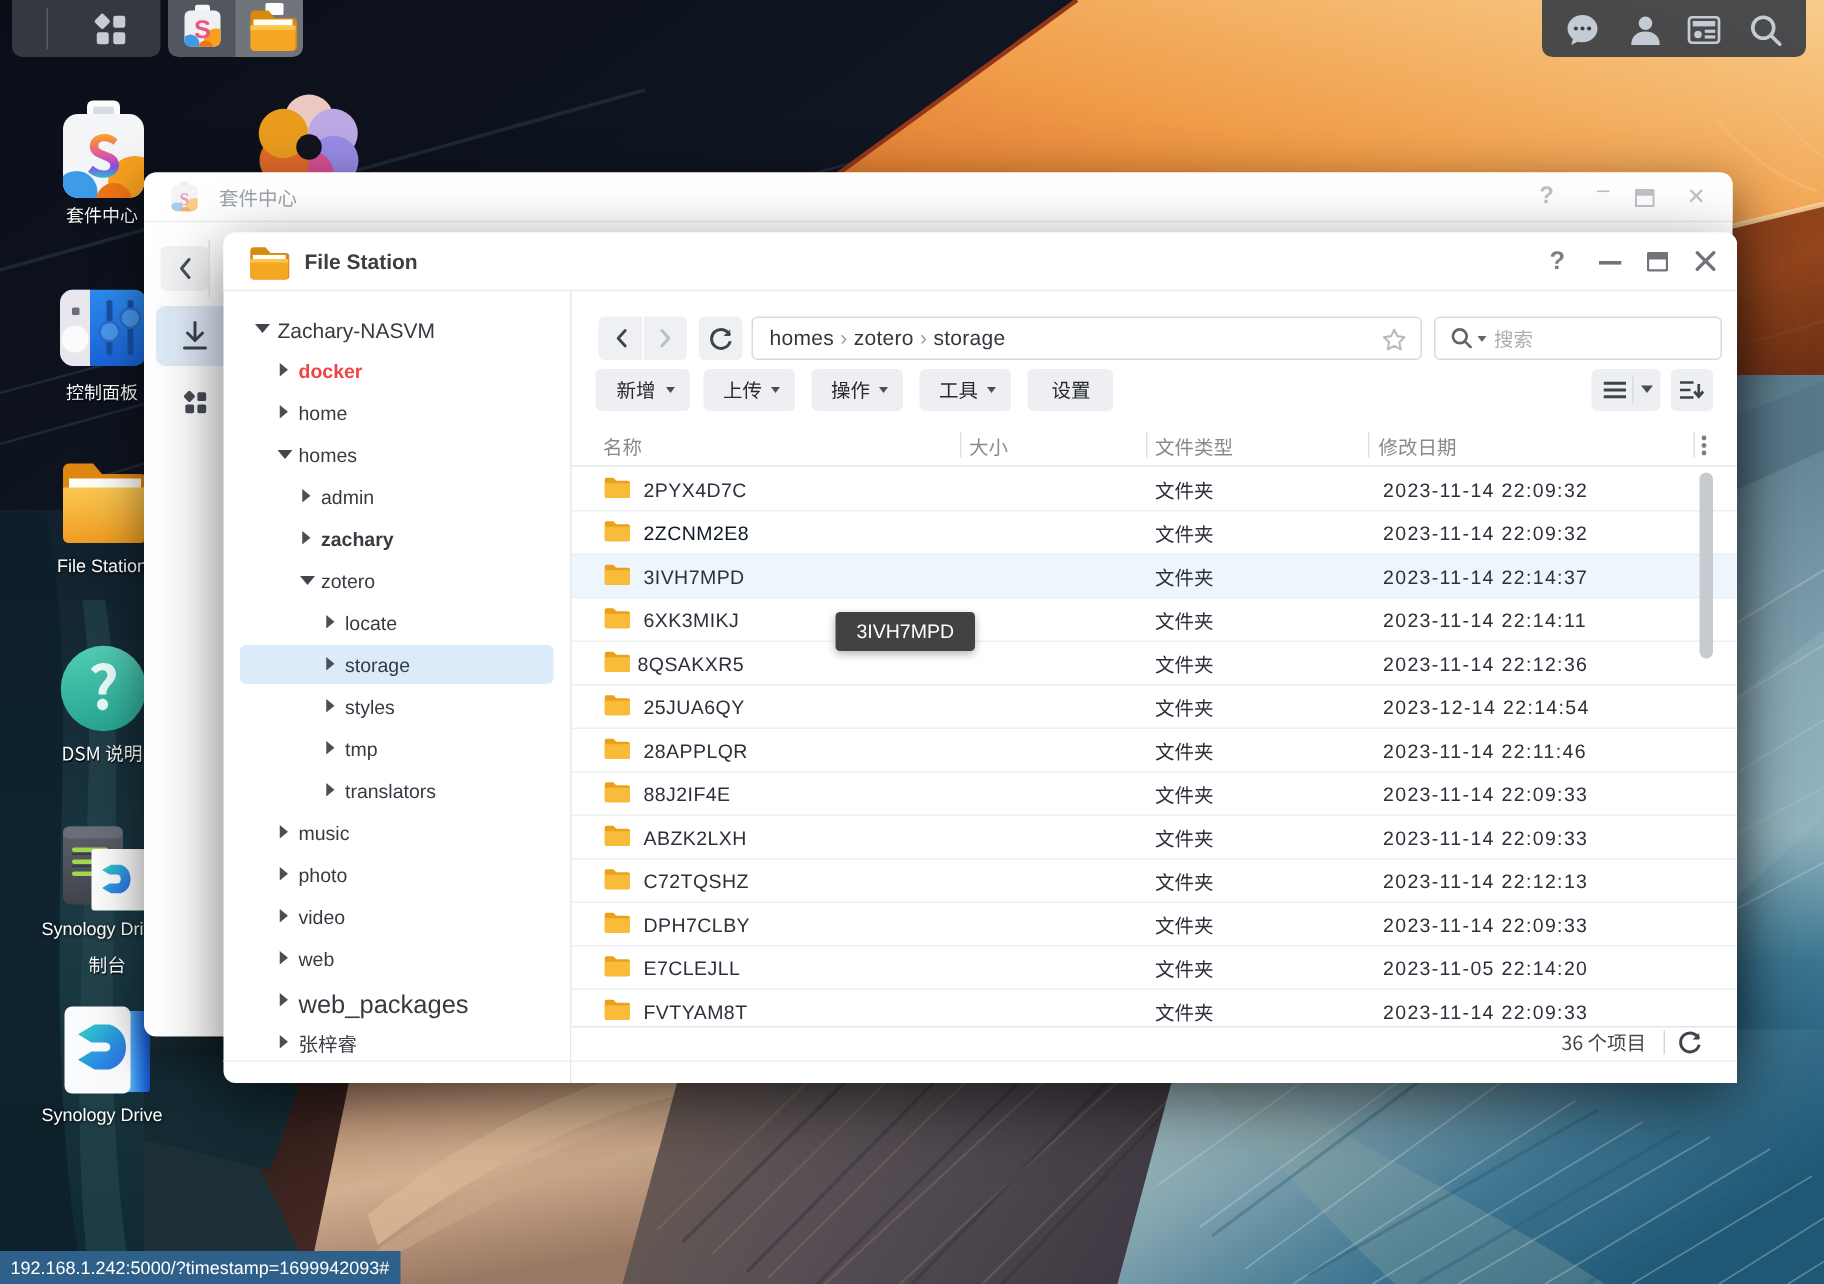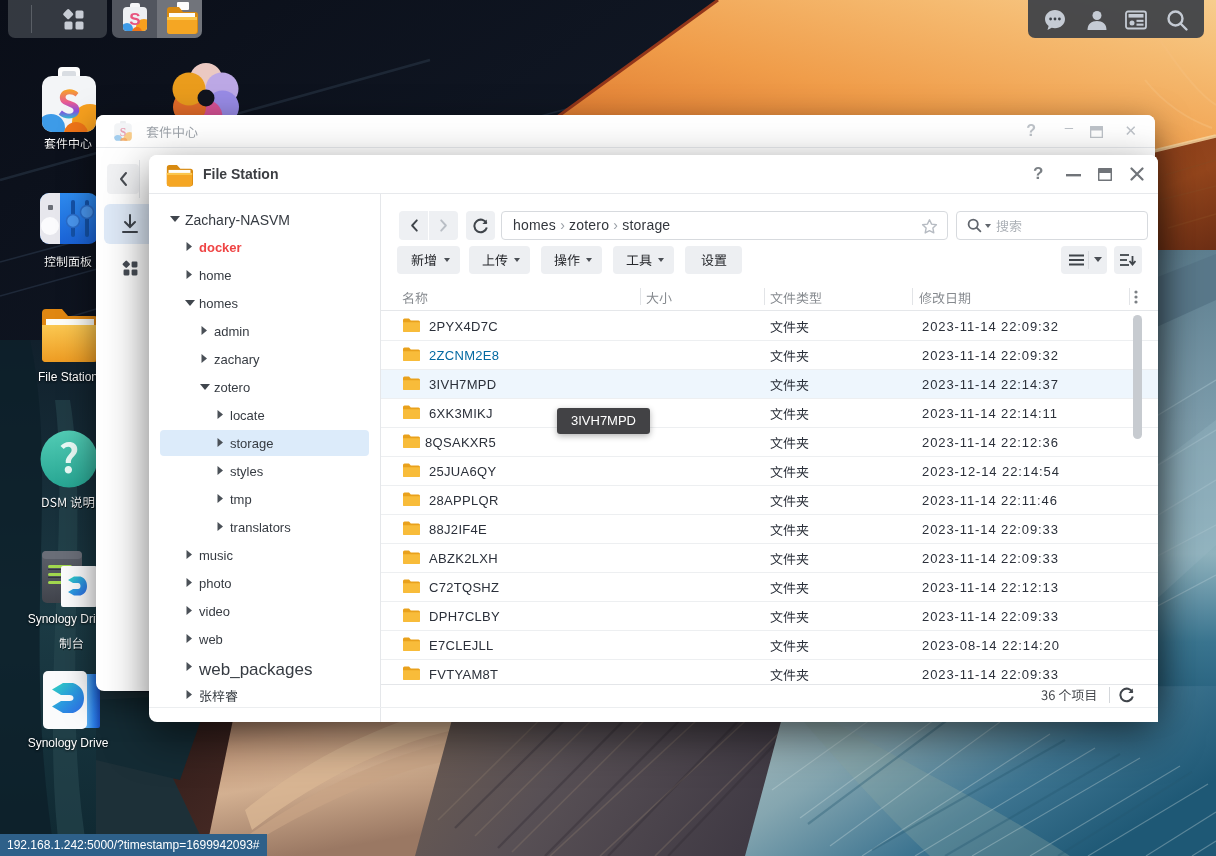--- a/index.html
+++ b/index.html
@@ -429,21 +429,21 @@
       <path d="M0,1 L10,1 L5,7 Z" fill="#40464d"></path>
     </svg>
     <div class="abs" style="left:50px;top:141px;font-size:13px;font-weight:normal;color:#363b42">homes</div>
     <svg class="abs" style="left:52px;top:171px" width="6" height="9" viewBox="0 0 6 9">
       <path d="M0.5,0 L6,4.5 L0.5,9 Z" fill="#4a5057"></path>
     </svg>
     <div class="abs" style="left:65px;top:169px;font-size:13px;font-weight:normal;color:#363b42">admin</div>
     <svg class="abs" style="left:52px;top:199px" width="6" height="9" viewBox="0 0 6 9">
       <path d="M0.5,0 L6,4.5 L0.5,9 Z" fill="#4a5057"></path>
     </svg>
-    <div class="abs" style="left:65px;top:197px;font-size:13px;font-weight:normal;color:#363b42">zachary</div>
+    <div class="abs" style="left:65px;top:197px;font-size:13px;font-weight:bold;color:#363b42">zachary</div>
     <svg class="abs" style="left:51px;top:228px" width="10" height="8" viewBox="0 0 10 8">
       <path d="M0,1 L10,1 L5,7 Z" fill="#40464d"></path>
     </svg>
     <div class="abs" style="left:65px;top:225px;font-size:13px;font-weight:normal;color:#363b42">zotero</div>
     <svg class="abs" style="left:68px;top:255px" width="6" height="9" viewBox="0 0 6 9">
       <path d="M0.5,0 L6,4.5 L0.5,9 Z" fill="#4a5057"></path>
     </svg>
     <div class="abs" style="left:81px;top:253px;font-size:13px;font-weight:normal;color:#363b42">locate</div>
     <svg class="abs" style="left:68px;top:283px" width="6" height="9" viewBox="0 0 6 9">
       <path d="M0.5,0 L6,4.5 L0.5,9 Z" fill="#4a5057"></path>
@@ -594,21 +594,21 @@
     <div class="abs" style="left:280px;top:164px;font-size:13px;letter-spacing:.3px;color:#2b303a">2PYX4D7C</div>
     <svg style="position:absolute;left:621px;top:177px;overflow:visible" width="2" height="2">
       <path d="M5.499 -10.699C5.888999999999999 -10.062 6.305 -9.190999999999999 6.460999999999999 -8.658L7.54 -9.009C7.358 -9.542 6.903 -10.386999999999999 6.513 -11.011ZM0.65 -8.632V-7.67H2.678C3.445 -5.694 4.4719999999999995 -3.9909999999999997 5.811 -2.6C4.381 -1.404 2.626 -0.52 0.46799999999999997 0.091C0.6629999999999999 0.325 0.975 0.7799999999999999 1.079 1.014C3.25 0.312 5.0569999999999995 -0.624 6.526 -1.898C7.994999999999999 -0.598 9.763 0.364 11.895 0.949C12.064 0.6759999999999999 12.35 0.26 12.571 0.052C10.491 -0.46799999999999997 8.722999999999999 -1.391 7.279999999999999 -2.613C8.593 -3.952 9.594 -5.616 10.347999999999999 -7.67H12.402V-8.632ZM6.552 -3.2889999999999997C5.33 -4.524 4.367999999999999 -6.005999999999999 3.6919999999999997 -7.67H9.243C8.593 -5.915 7.696 -4.4719999999999995 6.552 -3.2889999999999997Z M17.121 -4.433V-3.484H20.852V1.04H21.826999999999998V-3.484H25.389V-4.433H21.826999999999998V-7.306H24.817V-8.254999999999999H21.826999999999998V-10.764H20.852V-8.254999999999999H19.11C19.279 -8.84 19.422 -9.464 19.552 -10.075L18.616 -10.27C18.317 -8.567 17.771 -6.89 17.017 -5.811C17.250999999999998 -5.694 17.667 -5.46 17.849 -5.317C18.2 -5.8629999999999995 18.525 -6.552 18.798000000000002 -7.306H20.852V-4.433ZM16.484 -10.868C15.782 -8.905 14.638 -6.955 13.416 -5.681C13.585 -5.46 13.871 -4.952999999999999 13.975 -4.718999999999999C14.391 -5.161 14.781 -5.681 15.171 -6.239999999999999V1.014H16.107V-7.760999999999999C16.601 -8.671 17.043 -9.633 17.407 -10.594999999999999Z M28.314 -7.462C28.782 -6.669 29.237 -5.616 29.38 -4.952999999999999L30.303 -5.226C30.147 -5.888999999999999 29.679 -6.9159999999999995 29.185 -7.696ZM35.581 -7.734999999999999C35.256 -6.968 34.658 -5.85 34.177 -5.161L34.957 -4.914C35.451 -5.551 36.075 -6.577999999999999 36.543 -7.449ZM32.032 -10.907V-8.969999999999999H27.17V-8.020999999999999H32.019C31.993 -6.7989999999999995 31.915 -5.72 31.72 -4.758H26.754V-3.783H31.46C30.823 -1.898 29.471 -0.598 26.598 0.19499999999999998C26.819 0.40299999999999997 27.105 0.7929999999999999 27.209 1.04C30.355 0.13 31.798000000000002 -1.404 32.474 -3.5879999999999996C33.488 -1.287 35.204 0.27299999999999996 37.765 0.975C37.908 0.715 38.181 0.312 38.402 0.104C36.01 -0.45499999999999996 34.333 -1.8459999999999999 33.41 -3.783H38.245999999999995V-4.758H32.76C32.942 -5.733 33.019999999999996 -6.824999999999999 33.046 -8.020999999999999H37.804V-8.969999999999999H33.059L33.072 -10.907Z" fill="#2b303a"></path>
     </svg>
     <div class="abs" style="left:773px;top:164px;font-size:13px;letter-spacing:.9px;color:#2b303a">2023-11-14 22:09:32</div>
     <div class="abs" style="left:232px;top:185px;width:777px;height:1px;background:#edeff1"></div>
     <svg class="abs" style="left:254px;top:192px" width="17" height="14" viewBox="0 0 17 14">
       <path d="M0,2 a1.5,1.5 0 0 1 1.5,-1.5 l4.5,0 l1.8,2 l7.7,0 a1.5,1.5 0 0 1 1.5,1.5 l0,8.5 a1.5,1.5 0 0 1 -1.5,1.5 l-14,0 a1.5,1.5 0 0 1 -1.5,-1.5 Z" fill="#e9a11c"></path>
       <path d="M0,4.2 l17,0 l0,8.3 a1.5,1.5 0 0 1 -1.5,1.5 l-14,0 a1.5,1.5 0 0 1 -1.5,-1.5 Z" fill="#f8bc3a"></path>
     </svg>
-    <div class="abs" style="left:280px;top:193px;font-size:13px;letter-spacing:.3px;color:#0369a1">2ZCNM2E8</div>
+    <div class="abs" style="left:280px;top:193px;font-size:13px;letter-spacing:.3px;color:#0f172a">2ZCNM2E8</div>
     <svg style="position:absolute;left:621px;top:206px;overflow:visible" width="2" height="2">
       <path d="M5.499 -10.699C5.888999999999999 -10.062 6.305 -9.190999999999999 6.460999999999999 -8.658L7.54 -9.009C7.358 -9.542 6.903 -10.386999999999999 6.513 -11.011ZM0.65 -8.632V-7.67H2.678C3.445 -5.694 4.4719999999999995 -3.9909999999999997 5.811 -2.6C4.381 -1.404 2.626 -0.52 0.46799999999999997 0.091C0.6629999999999999 0.325 0.975 0.7799999999999999 1.079 1.014C3.25 0.312 5.0569999999999995 -0.624 6.526 -1.898C7.994999999999999 -0.598 9.763 0.364 11.895 0.949C12.064 0.6759999999999999 12.35 0.26 12.571 0.052C10.491 -0.46799999999999997 8.722999999999999 -1.391 7.279999999999999 -2.613C8.593 -3.952 9.594 -5.616 10.347999999999999 -7.67H12.402V-8.632ZM6.552 -3.2889999999999997C5.33 -4.524 4.367999999999999 -6.005999999999999 3.6919999999999997 -7.67H9.243C8.593 -5.915 7.696 -4.4719999999999995 6.552 -3.2889999999999997Z M17.121 -4.433V-3.484H20.852V1.04H21.826999999999998V-3.484H25.389V-4.433H21.826999999999998V-7.306H24.817V-8.254999999999999H21.826999999999998V-10.764H20.852V-8.254999999999999H19.11C19.279 -8.84 19.422 -9.464 19.552 -10.075L18.616 -10.27C18.317 -8.567 17.771 -6.89 17.017 -5.811C17.250999999999998 -5.694 17.667 -5.46 17.849 -5.317C18.2 -5.8629999999999995 18.525 -6.552 18.798000000000002 -7.306H20.852V-4.433ZM16.484 -10.868C15.782 -8.905 14.638 -6.955 13.416 -5.681C13.585 -5.46 13.871 -4.952999999999999 13.975 -4.718999999999999C14.391 -5.161 14.781 -5.681 15.171 -6.239999999999999V1.014H16.107V-7.760999999999999C16.601 -8.671 17.043 -9.633 17.407 -10.594999999999999Z M28.314 -7.462C28.782 -6.669 29.237 -5.616 29.38 -4.952999999999999L30.303 -5.226C30.147 -5.888999999999999 29.679 -6.9159999999999995 29.185 -7.696ZM35.581 -7.734999999999999C35.256 -6.968 34.658 -5.85 34.177 -5.161L34.957 -4.914C35.451 -5.551 36.075 -6.577999999999999 36.543 -7.449ZM32.032 -10.907V-8.969999999999999H27.17V-8.020999999999999H32.019C31.993 -6.7989999999999995 31.915 -5.72 31.72 -4.758H26.754V-3.783H31.46C30.823 -1.898 29.471 -0.598 26.598 0.19499999999999998C26.819 0.40299999999999997 27.105 0.7929999999999999 27.209 1.04C30.355 0.13 31.798000000000002 -1.404 32.474 -3.5879999999999996C33.488 -1.287 35.204 0.27299999999999996 37.765 0.975C37.908 0.715 38.181 0.312 38.402 0.104C36.01 -0.45499999999999996 34.333 -1.8459999999999999 33.41 -3.783H38.245999999999995V-4.758H32.76C32.942 -5.733 33.019999999999996 -6.824999999999999 33.046 -8.020999999999999H37.804V-8.969999999999999H33.059L33.072 -10.907Z" fill="#2b303a"></path>
     </svg>
     <div class="abs" style="left:773px;top:193px;font-size:13px;letter-spacing:.9px;color:#2b303a">2023-11-14 22:09:32</div>
     <div class="abs" style="left:232px;top:214px;width:777px;height:1px;background:#edeff1"></div>
     <svg class="abs" style="left:254px;top:221px" width="17" height="14" viewBox="0 0 17 14">
       <path d="M0,2 a1.5,1.5 0 0 1 1.5,-1.5 l4.5,0 l1.8,2 l7.7,0 a1.5,1.5 0 0 1 1.5,1.5 l0,8.5 a1.5,1.5 0 0 1 -1.5,1.5 l-14,0 a1.5,1.5 0 0 1 -1.5,-1.5 Z" fill="#e9a11c"></path>
       <path d="M0,4.2 l17,0 l0,8.3 a1.5,1.5 0 0 1 -1.5,1.5 l-14,0 a1.5,1.5 0 0 1 -1.5,-1.5 Z" fill="#f8bc3a"></path>
     </svg>
     <div class="abs" style="left:280px;top:222px;font-size:13px;letter-spacing:.3px;color:#2b303a">3IVH7MPD</div>
@@ -698,21 +698,21 @@
     <div class="abs" style="left:773px;top:454px;font-size:13px;letter-spacing:.9px;color:#2b303a">2023-11-14 22:09:33</div>
     <div class="abs" style="left:232px;top:475px;width:777px;height:1px;background:#edeff1"></div>
     <svg class="abs" style="left:254px;top:482px" width="17" height="14" viewBox="0 0 17 14">
       <path d="M0,2 a1.5,1.5 0 0 1 1.5,-1.5 l4.5,0 l1.8,2 l7.7,0 a1.5,1.5 0 0 1 1.5,1.5 l0,8.5 a1.5,1.5 0 0 1 -1.5,1.5 l-14,0 a1.5,1.5 0 0 1 -1.5,-1.5 Z" fill="#e9a11c"></path>
       <path d="M0,4.2 l17,0 l0,8.3 a1.5,1.5 0 0 1 -1.5,1.5 l-14,0 a1.5,1.5 0 0 1 -1.5,-1.5 Z" fill="#f8bc3a"></path>
     </svg>
     <div class="abs" style="left:280px;top:483px;font-size:13px;letter-spacing:.3px;color:#2b303a">E7CLEJLL</div>
     <svg style="position:absolute;left:621px;top:496px;overflow:visible" width="2" height="2">
       <path d="M5.499 -10.699C5.888999999999999 -10.062 6.305 -9.190999999999999 6.460999999999999 -8.658L7.54 -9.009C7.358 -9.542 6.903 -10.386999999999999 6.513 -11.011ZM0.65 -8.632V-7.67H2.678C3.445 -5.694 4.4719999999999995 -3.9909999999999997 5.811 -2.6C4.381 -1.404 2.626 -0.52 0.46799999999999997 0.091C0.6629999999999999 0.325 0.975 0.7799999999999999 1.079 1.014C3.25 0.312 5.0569999999999995 -0.624 6.526 -1.898C7.994999999999999 -0.598 9.763 0.364 11.895 0.949C12.064 0.6759999999999999 12.35 0.26 12.571 0.052C10.491 -0.46799999999999997 8.722999999999999 -1.391 7.279999999999999 -2.613C8.593 -3.952 9.594 -5.616 10.347999999999999 -7.67H12.402V-8.632ZM6.552 -3.2889999999999997C5.33 -4.524 4.367999999999999 -6.005999999999999 3.6919999999999997 -7.67H9.243C8.593 -5.915 7.696 -4.4719999999999995 6.552 -3.2889999999999997Z M17.121 -4.433V-3.484H20.852V1.04H21.826999999999998V-3.484H25.389V-4.433H21.826999999999998V-7.306H24.817V-8.254999999999999H21.826999999999998V-10.764H20.852V-8.254999999999999H19.11C19.279 -8.84 19.422 -9.464 19.552 -10.075L18.616 -10.27C18.317 -8.567 17.771 -6.89 17.017 -5.811C17.250999999999998 -5.694 17.667 -5.46 17.849 -5.317C18.2 -5.8629999999999995 18.525 -6.552 18.798000000000002 -7.306H20.852V-4.433ZM16.484 -10.868C15.782 -8.905 14.638 -6.955 13.416 -5.681C13.585 -5.46 13.871 -4.952999999999999 13.975 -4.718999999999999C14.391 -5.161 14.781 -5.681 15.171 -6.239999999999999V1.014H16.107V-7.760999999999999C16.601 -8.671 17.043 -9.633 17.407 -10.594999999999999Z M28.314 -7.462C28.782 -6.669 29.237 -5.616 29.38 -4.952999999999999L30.303 -5.226C30.147 -5.888999999999999 29.679 -6.9159999999999995 29.185 -7.696ZM35.581 -7.734999999999999C35.256 -6.968 34.658 -5.85 34.177 -5.161L34.957 -4.914C35.451 -5.551 36.075 -6.577999999999999 36.543 -7.449ZM32.032 -10.907V-8.969999999999999H27.17V-8.020999999999999H32.019C31.993 -6.7989999999999995 31.915 -5.72 31.72 -4.758H26.754V-3.783H31.46C30.823 -1.898 29.471 -0.598 26.598 0.19499999999999998C26.819 0.40299999999999997 27.105 0.7929999999999999 27.209 1.04C30.355 0.13 31.798000000000002 -1.404 32.474 -3.5879999999999996C33.488 -1.287 35.204 0.27299999999999996 37.765 0.975C37.908 0.715 38.181 0.312 38.402 0.104C36.01 -0.45499999999999996 34.333 -1.8459999999999999 33.41 -3.783H38.245999999999995V-4.758H32.76C32.942 -5.733 33.019999999999996 -6.824999999999999 33.046 -8.020999999999999H37.804V-8.969999999999999H33.059L33.072 -10.907Z" fill="#2b303a"></path>
     </svg>
-    <div class="abs" style="left:773px;top:483px;font-size:13px;letter-spacing:.9px;color:#2b303a">2023-08-14 22:14:20</div>
+    <div class="abs" style="left:773px;top:483px;font-size:13px;letter-spacing:.9px;color:#2b303a">2023-11-05 22:14:20</div>
     <div class="abs" style="left:232px;top:504px;width:777px;height:1px;background:#edeff1"></div>
     <svg class="abs" style="left:254px;top:511px" width="17" height="14" viewBox="0 0 17 14">
       <path d="M0,2 a1.5,1.5 0 0 1 1.5,-1.5 l4.5,0 l1.8,2 l7.7,0 a1.5,1.5 0 0 1 1.5,1.5 l0,8.5 a1.5,1.5 0 0 1 -1.5,1.5 l-14,0 a1.5,1.5 0 0 1 -1.5,-1.5 Z" fill="#e9a11c"></path>
       <path d="M0,4.2 l17,0 l0,8.3 a1.5,1.5 0 0 1 -1.5,1.5 l-14,0 a1.5,1.5 0 0 1 -1.5,-1.5 Z" fill="#f8bc3a"></path>
     </svg>
     <div class="abs" style="left:280px;top:512px;font-size:13px;letter-spacing:.3px;color:#2b303a">FVTYAM8T</div>
     <svg style="position:absolute;left:621px;top:525px;overflow:visible" width="2" height="2">
       <path d="M5.499 -10.699C5.888999999999999 -10.062 6.305 -9.190999999999999 6.460999999999999 -8.658L7.54 -9.009C7.358 -9.542 6.903 -10.386999999999999 6.513 -11.011ZM0.65 -8.632V-7.67H2.678C3.445 -5.694 4.4719999999999995 -3.9909999999999997 5.811 -2.6C4.381 -1.404 2.626 -0.52 0.46799999999999997 0.091C0.6629999999999999 0.325 0.975 0.7799999999999999 1.079 1.014C3.25 0.312 5.0569999999999995 -0.624 6.526 -1.898C7.994999999999999 -0.598 9.763 0.364 11.895 0.949C12.064 0.6759999999999999 12.35 0.26 12.571 0.052C10.491 -0.46799999999999997 8.722999999999999 -1.391 7.279999999999999 -2.613C8.593 -3.952 9.594 -5.616 10.347999999999999 -7.67H12.402V-8.632ZM6.552 -3.2889999999999997C5.33 -4.524 4.367999999999999 -6.005999999999999 3.6919999999999997 -7.67H9.243C8.593 -5.915 7.696 -4.4719999999999995 6.552 -3.2889999999999997Z M17.121 -4.433V-3.484H20.852V1.04H21.826999999999998V-3.484H25.389V-4.433H21.826999999999998V-7.306H24.817V-8.254999999999999H21.826999999999998V-10.764H20.852V-8.254999999999999H19.11C19.279 -8.84 19.422 -9.464 19.552 -10.075L18.616 -10.27C18.317 -8.567 17.771 -6.89 17.017 -5.811C17.250999999999998 -5.694 17.667 -5.46 17.849 -5.317C18.2 -5.8629999999999995 18.525 -6.552 18.798000000000002 -7.306H20.852V-4.433ZM16.484 -10.868C15.782 -8.905 14.638 -6.955 13.416 -5.681C13.585 -5.46 13.871 -4.952999999999999 13.975 -4.718999999999999C14.391 -5.161 14.781 -5.681 15.171 -6.239999999999999V1.014H16.107V-7.760999999999999C16.601 -8.671 17.043 -9.633 17.407 -10.594999999999999Z M28.314 -7.462C28.782 -6.669 29.237 -5.616 29.38 -4.952999999999999L30.303 -5.226C30.147 -5.888999999999999 29.679 -6.9159999999999995 29.185 -7.696ZM35.581 -7.734999999999999C35.256 -6.968 34.658 -5.85 34.177 -5.161L34.957 -4.914C35.451 -5.551 36.075 -6.577999999999999 36.543 -7.449ZM32.032 -10.907V-8.969999999999999H27.17V-8.020999999999999H32.019C31.993 -6.7989999999999995 31.915 -5.72 31.72 -4.758H26.754V-3.783H31.46C30.823 -1.898 29.471 -0.598 26.598 0.19499999999999998C26.819 0.40299999999999997 27.105 0.7929999999999999 27.209 1.04C30.355 0.13 31.798000000000002 -1.404 32.474 -3.5879999999999996C33.488 -1.287 35.204 0.27299999999999996 37.765 0.975C37.908 0.715 38.181 0.312 38.402 0.104C36.01 -0.45499999999999996 34.333 -1.8459999999999999 33.41 -3.783H38.245999999999995V-4.758H32.76C32.942 -5.733 33.019999999999996 -6.824999999999999 33.046 -8.020999999999999H37.804V-8.969999999999999H33.059L33.072 -10.907Z" fill="#2b303a"></path>
     </svg>
     <div class="abs" style="left:773px;top:512px;font-size:13px;letter-spacing:.9px;color:#2b303a">2023-11-14 22:09:33</div>

